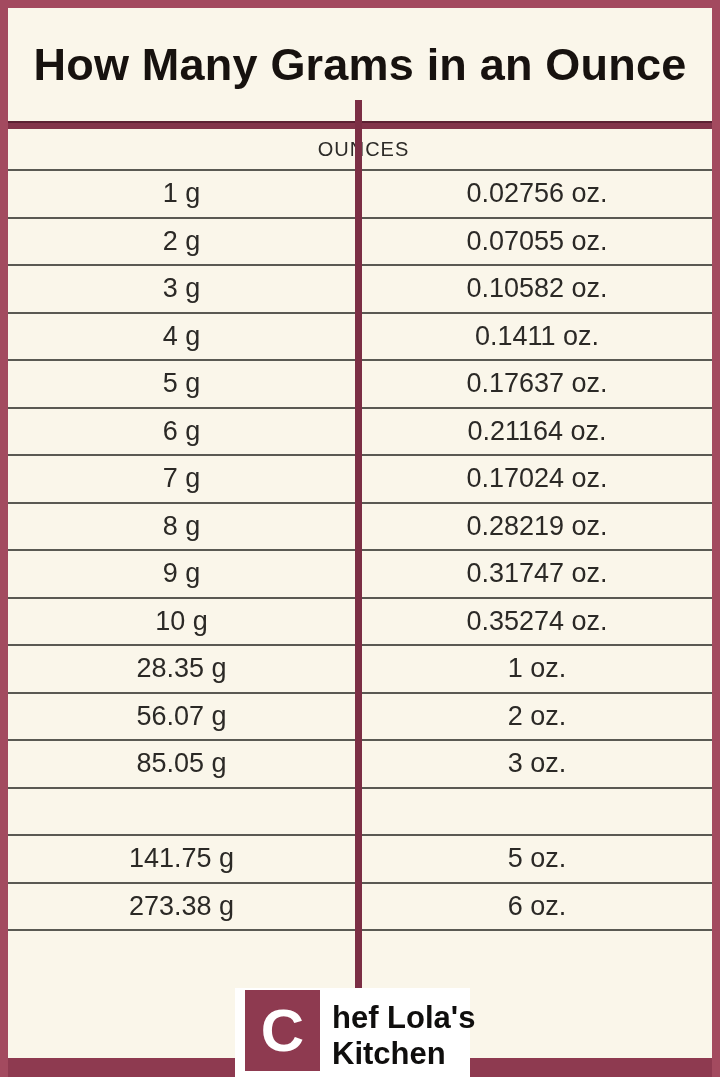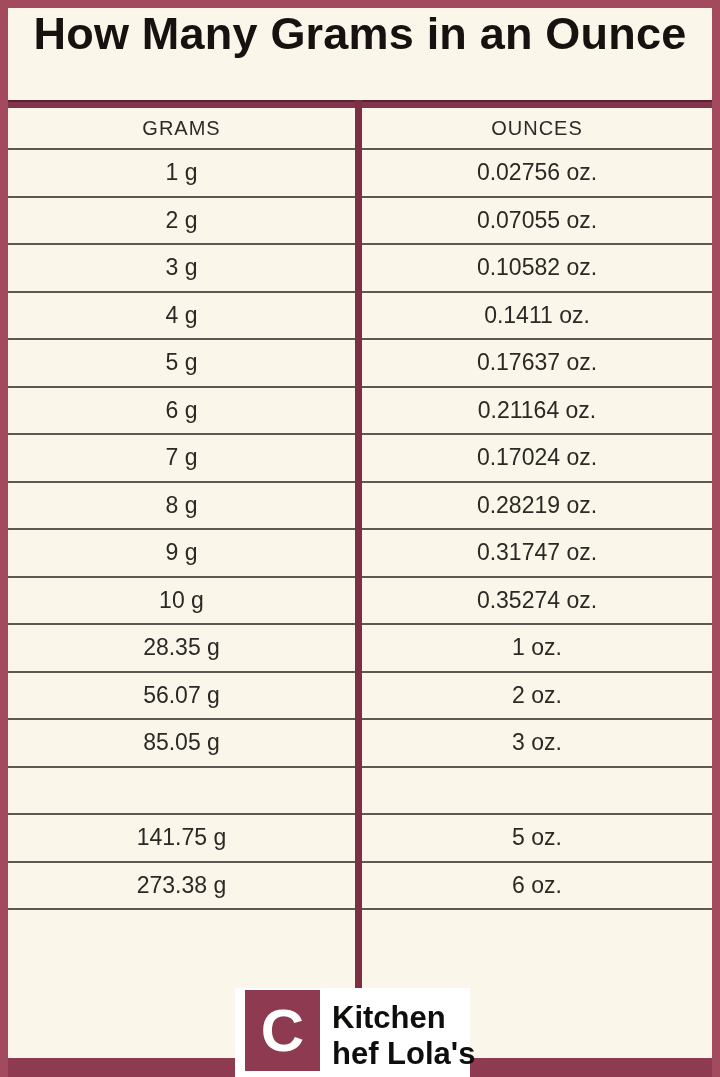--- a/index.html
+++ b/index.html
@@ -13,22 +13,23 @@
     height: 1077px;
     margin: 0 auto;
     box-sizing: border-box;
     background: var(--cream, #faf6ea);
     border-top: 8px solid var(--frame, #a34a5f);
     border-left: 8px solid var(--frame, #a34a5f);
     border-right: 8px solid var(--frame, #a34a5f);
     overflow: hidden;
   }
   .title-band {
-    height: 92px;
-    display: flex;
+    height: 113px;
+    display: flex;
+    align-items: center;
     justify-content: center;
   }
   .title {
     font-size: 45px;
     font-weight: 600;
     color: #17120f;
     letter-spacing: 0.2px;
     white-space: nowrap;
   }
   .divider-band {
@@ -58,21 +59,21 @@
   .cell.grams { width: 347px; }
   .cell.gap   { width: 7px; }
   .cell.ounces{ flex: 1; }
   .header-row .cell {
     font-size: 20px;
     font-weight: 500;
     letter-spacing: 1px;
     color: #2d2b28;
   }
   .row .cell {
-    font-size: 23px;
+    font-size: 27px;
     font-weight: 500;
     text-align: right;
   }
   .vdivider {
     position: absolute;
     left: 347px;
     top: 92px;
     width: 7px;
     height: 903px;
     background: var(--maroon, #7b2e44);
@@ -128,21 +129,20 @@
 <div class="page">
 
   <div class="title-band">
     <div class="title">How Many Grams in an Ounce</div>
   </div>
 
   <div class="divider-band"></div>
 
   <div class="conv-table">
     <div class="header-row">
-      <div class="cell grams">GRAMS</div>
       <div class="cell gap"></div>
       <div class="cell ounces">OUNCES</div>
     </div>
     <div class="rows">
         <div class="row">
     <div class="cell grams">1 g</div>
     <div class="cell gap"></div>
     <div class="cell ounces">0.02756 oz.</div>
   </div>
         <div class="row">
@@ -223,18 +223,18 @@
 
   <div class="vdivider"></div>
 
   <div class="bottom-bar"></div>
 
   <div class="logo-box">
     <div class="logo-square">
       <span class="logo-initial">C</span>
     </div>
     <div class="logo-text">
+      <div>hef Lola's</div>
       <div>Kitchen</div>
-      <div>hef Lola's</div>
     </div>
   </div>
 
 </div>
 
 </body></html>

